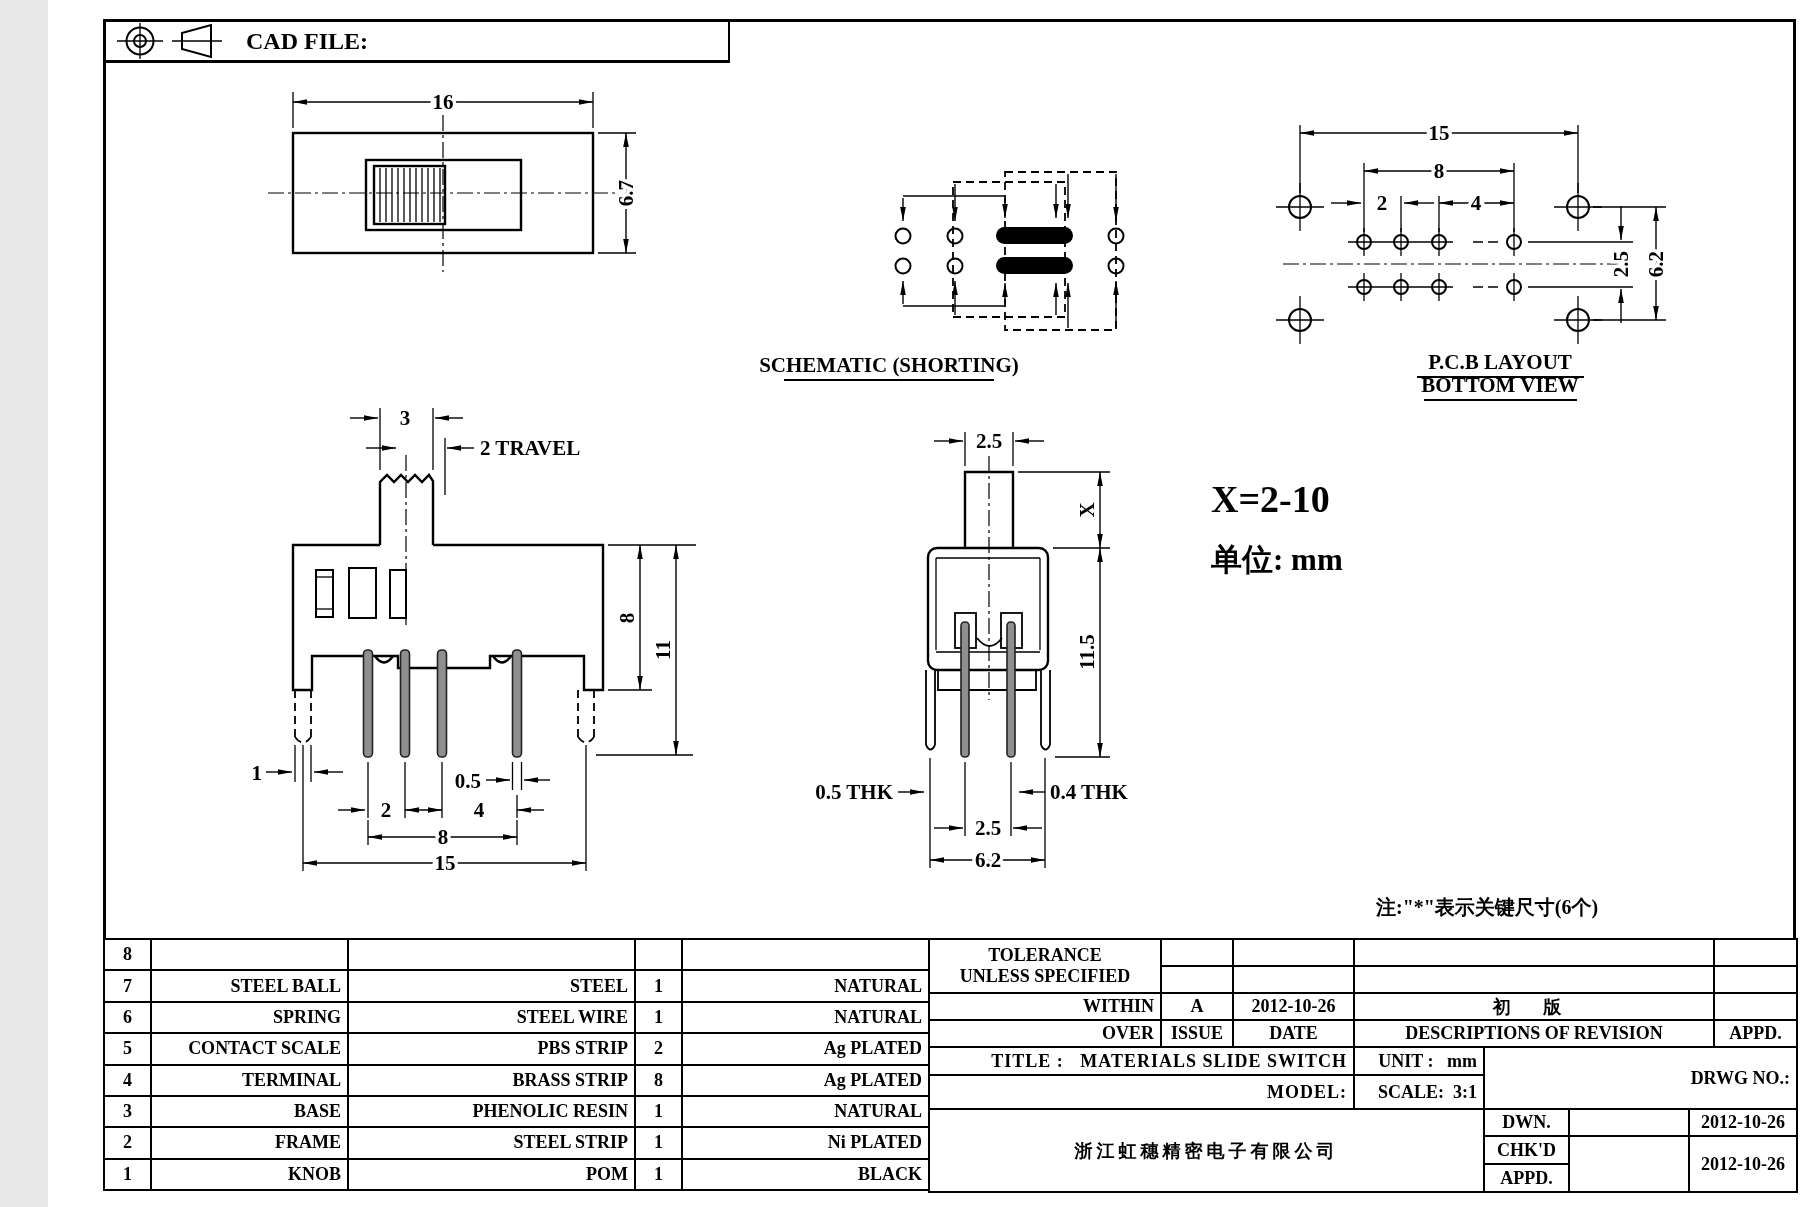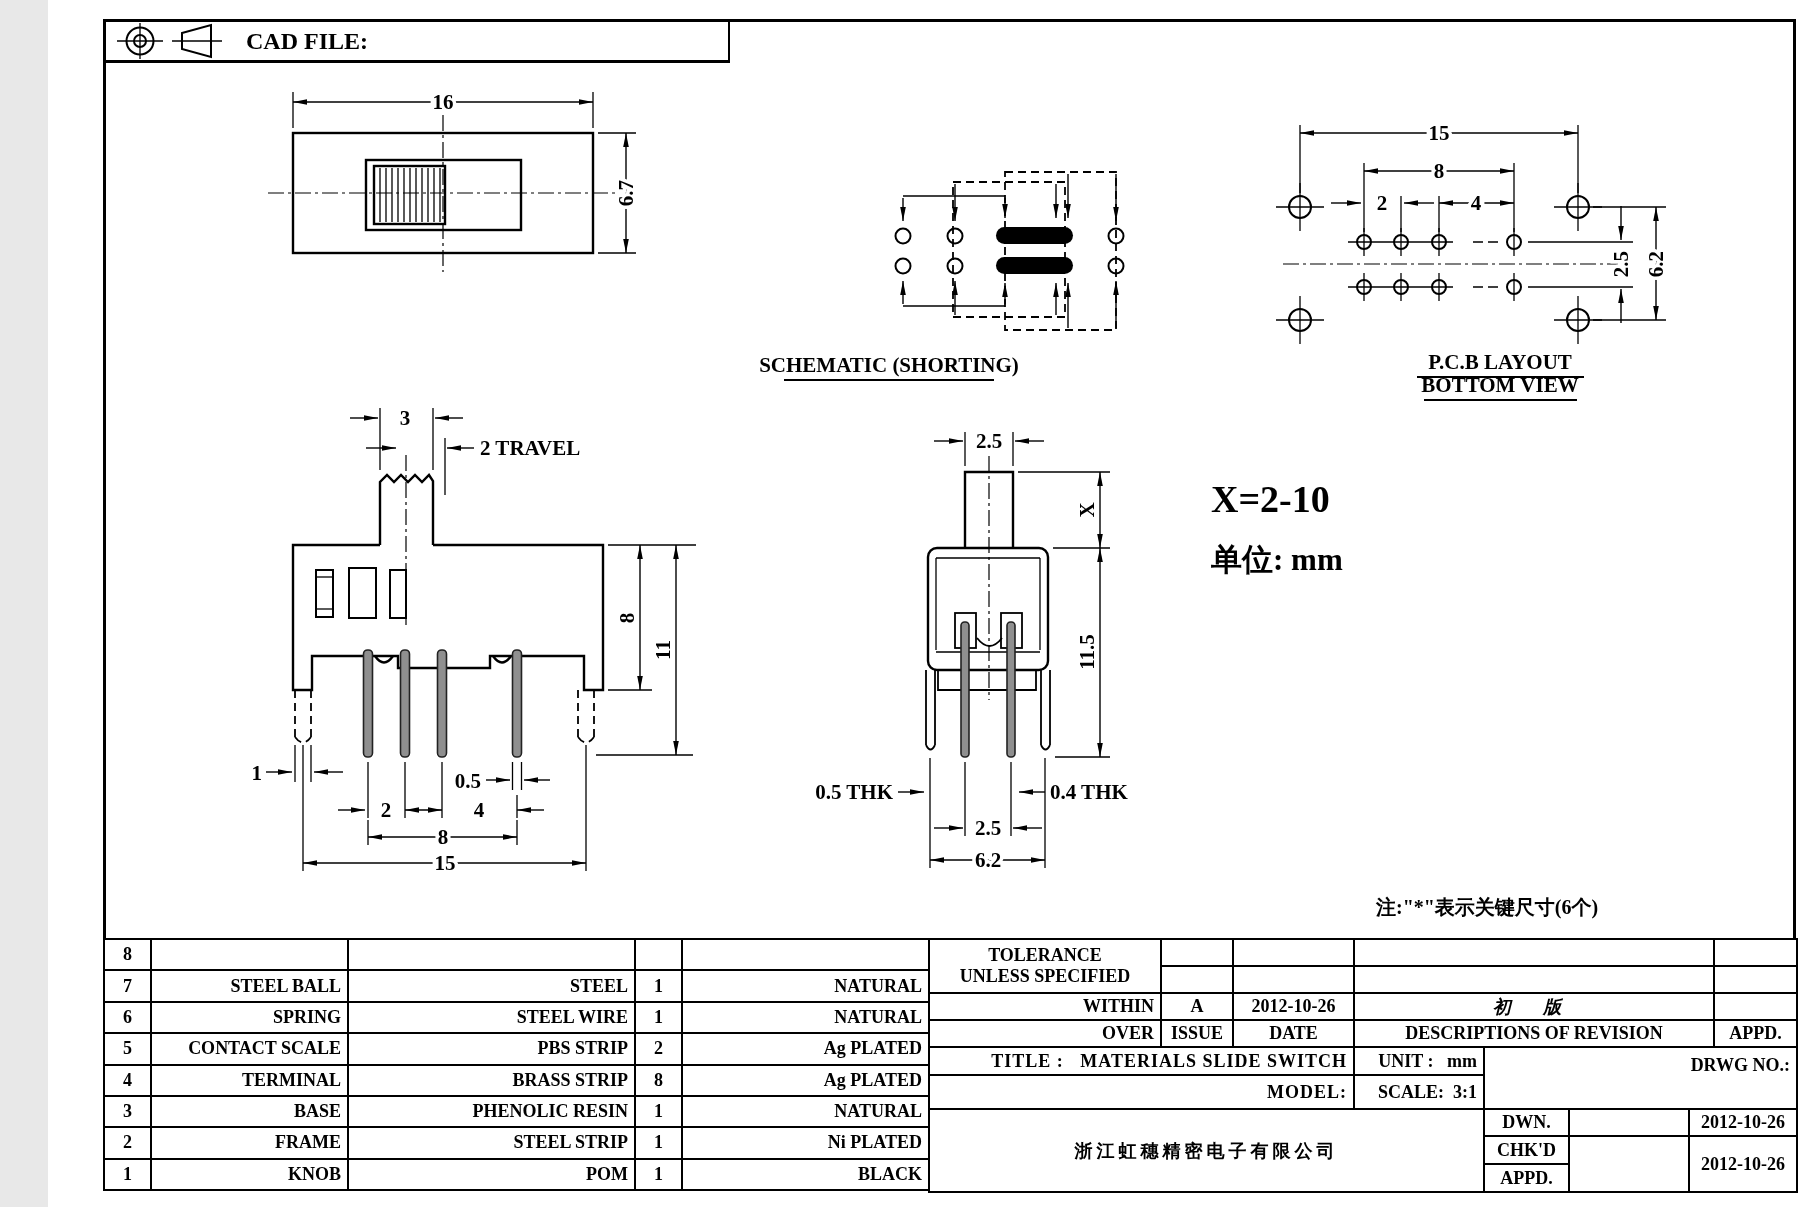--- a/index.html
+++ b/index.html
@@ -43,21 +43,21 @@
   
   table.blk { border-collapse:collapse; table-layout:fixed; position:absolute; background:#fff; }
   table.blk td {
     border:2px solid #000; padding:0 6px; font-weight:bold; font-size:18px;
     overflow:hidden; white-space:nowrap; box-sizing:border-box;
   }
   .ctr { text-align:center; }
   .lft { text-align:right; padding-left:12px; }
   td.title-cell { font-size:22px; letter-spacing:1px; }
   td.company { font-size:35px; text-align:center; letter-spacing:4px; }
-  td.rev { letter-spacing:14px;font-style:italic; }
+  td.rev { letter-spacing:14px; }
 </style>
 </head>
 <body>
 
 <div class="sheet">
   <div class="frame"></div>
 
   <div class="hdr-sym">
     <svg width="118" height="40" viewBox="0 0 118 40">
       <line x1="7" y1="20" x2="53" y2="20" class="tn"></line>
@@ -443,21 +443,21 @@
       </tr>
       <tr style="height:28px">
         <td colspan="3" class="lft title-cell">
           <span>TITLE :</span>&nbsp;&nbsp;
           <span>MATERIALS SLIDE SWITCH</span>
         </td>
         <td class="lft">
           <span>UNIT :</span>&nbsp;&nbsp;
           <span>mm</span>
         </td>
-        <td colspan="4" rowspan="2" class="lft" style="vertical-align:top; padding-top:7px;">
+        <td colspan="4" rowspan="2" class="lft" style="vertical-align:top; padding-top:20px;">
           <span>DRWG NO.:</span>
         </td>
       </tr>
       <tr style="height:34px">
         <td colspan="3" class="lft title-cell">
           <span>MODEL:</span>
         </td>
         <td class="lft">
           <span>SCALE:</span>&nbsp;
           <span>3:1</span>

